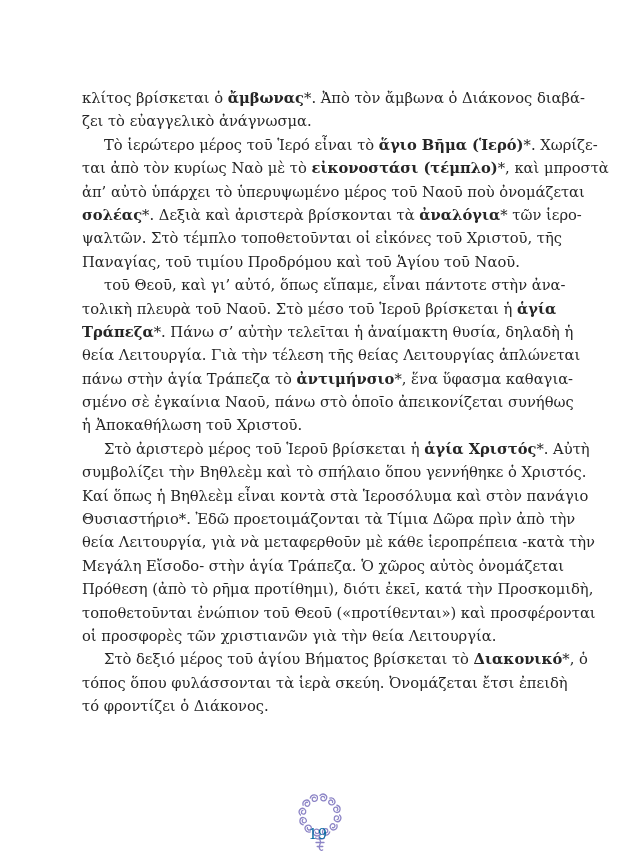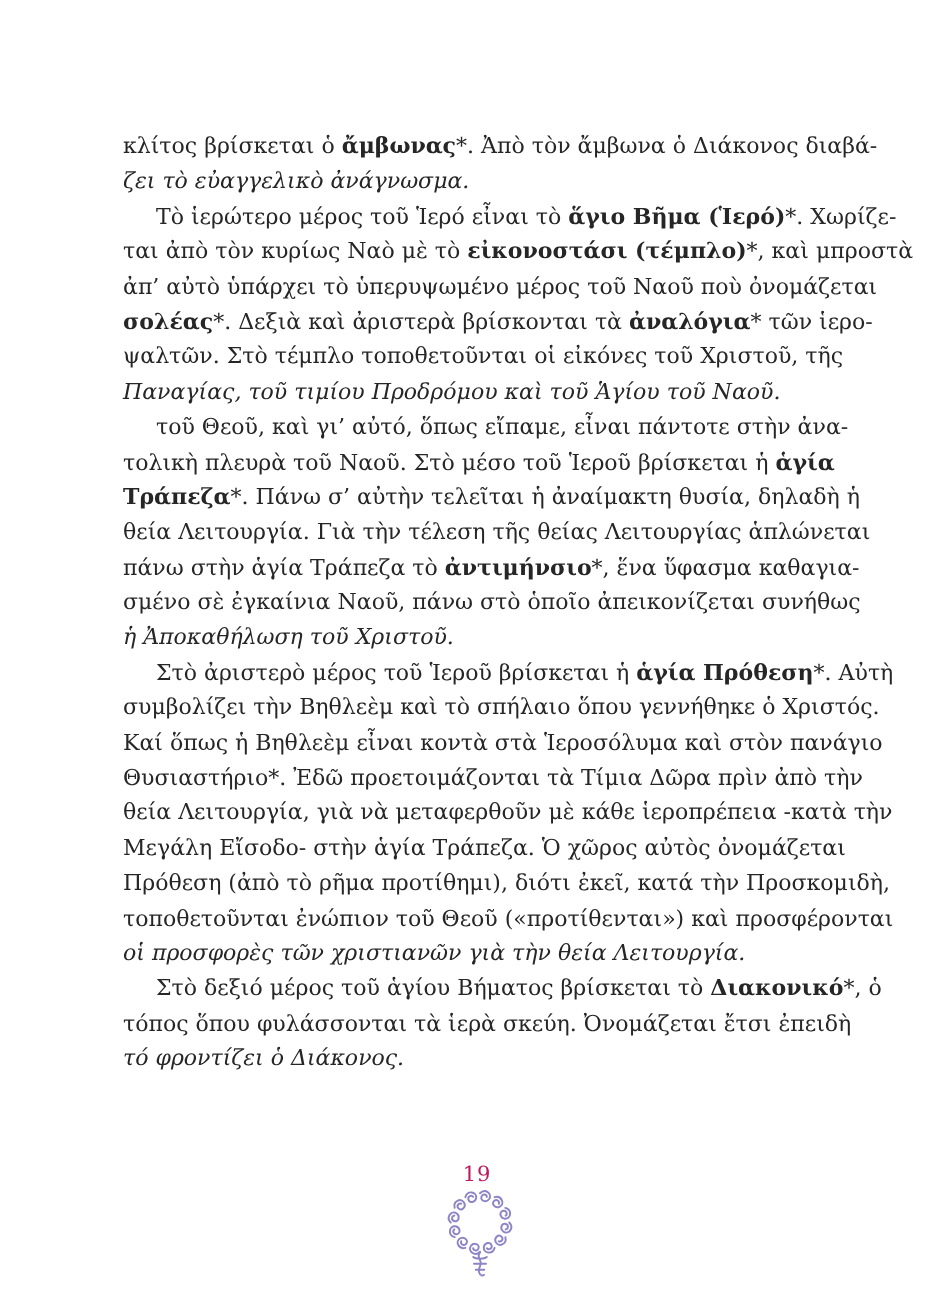--- a/index.html
+++ b/index.html
@@ -15,32 +15,32 @@
   .page-text{
     position:absolute;left:82px;top:86px;width:460px;
     font-size:14.7px;
   }
   .line{
     line-height:23.4px;height:23.4px;
     text-align:justify;
     text-align-last:justify;
     white-space:nowrap;
   }
-  .line.last{text-align-last:left;font-style:italic;}
+  .line.last{text-align-last:left;}
   .para.indent .line:first-child{text-indent:22px;}
   .b{font-weight:bold;}
   .i{}
   .ornament-wrap{
     position:absolute;left:291px;top:786px;width:58px;height:74px;
   }
   .ornament-wrap svg{display:block;}
   .page-number{
-    position:absolute;left:291px;top:775px;width:54px;
+    position:absolute;left:291px;top:826px;width:54px;
     text-align:center;
-    font-size:14px;color:#be185d;
+    font-size:14px;color:#0369a1;
     letter-spacing:0.5px;
   }
 </style>
 </head>
 <body>
 
 <div class="page">
 
   <div class="page-text">
       <div class="para">
@@ -58,21 +58,21 @@
       <div class="para indent">
         <div class="line"><span>τοῦ Θεοῦ, καὶ γι’ αὐτό, ὅπως εἴπαμε, εἶναι πάντοτε στὴν ἀνα-</span></div>
         <div class="line"><span>τολικὴ πλευρὰ τοῦ Ναοῦ. Στὸ μέσο τοῦ Ἱεροῦ βρίσκεται ἡ </span><span class="b">ἁγία</span></div>
         <div class="line"><span class="b">Τράπεζα</span><span>*. Πάνω σ’ αὐτὴν τελεῖται ἡ ἀναίμακτη θυσία, δηλαδὴ ἡ</span></div>
         <div class="line"><span>θεία Λειτουργία. Γιὰ τὴν τέλεση τῆς θείας Λειτουργίας ἁπλώνεται</span></div>
         <div class="line"><span>πάνω στὴν ἁγία Τράπεζα τὸ </span><span class="b">ἀντιμήνσιο</span><span>*, ἕνα ὕφασμα καθαγια-</span></div>
         <div class="line"><span>σμένο σὲ ἐγκαίνια Ναοῦ, πάνω στὸ ὁποῖο ἀπεικονίζεται συνήθως</span></div>
         <div class="line last"><span>ἡ Ἀποκαθήλωση τοῦ Χριστοῦ.</span></div>
       </div>
       <div class="para indent">
-        <div class="line"><span>Στὸ ἀριστερὸ μέρος τοῦ Ἱεροῦ βρίσκεται ἡ </span><span class="b">ἁγία Πρόθεση</span><span>*. Αὐτὴ</span></div>
+        <div class="line"><span>Στὸ ἀριστερὸ μέρος τοῦ Ἱεροῦ βρίσκεται ἡ </span><span class="b">ἁγία Χριστός</span><span>*. Αὐτὴ</span></div>
         <div class="line"><span>συμβολίζει τὴν Βηθλεὲμ καὶ τὸ σπήλαιο ὅπου γεννήθηκε ὁ Χριστός.</span></div>
         <div class="line"><span>Καί ὅπως ἡ Βηθλεὲμ εἶναι κοντὰ στὰ Ἱεροσόλυμα καὶ στὸν πανάγιο</span></div>
         <div class="line"><span>Θυσιαστήριο*. Ἐδῶ προετοιμάζονται τὰ Τίμια Δῶρα πρὶν ἀπὸ τὴν</span></div>
         <div class="line"><span>θεία Λειτουργία, γιὰ νὰ μεταφερθοῦν μὲ κάθε ἱεροπρέπεια -κατὰ τὴν</span></div>
         <div class="line"><span>Μεγάλη Εἴσοδο- στὴν ἁγία Τράπεζα. Ὁ χῶρος αὐτὸς ὀνομάζεται</span></div>
         <div class="line"><span>Πρόθεση (ἀπὸ τὸ ρῆμα </span><span class="i">προτίθημι</span><span>), διότι ἐκεῖ, κατά τὴν Προσκομιδὴ,</span></div>
         <div class="line"><span>τοποθετοῦνται ἐνώπιον τοῦ Θεοῦ («προτίθενται») καὶ προσφέρονται</span></div>
         <div class="line last"><span>οἱ προσφορὲς τῶν χριστιανῶν γιὰ τὴν θεία Λειτουργία.</span></div>
       </div>
       <div class="para indent">

